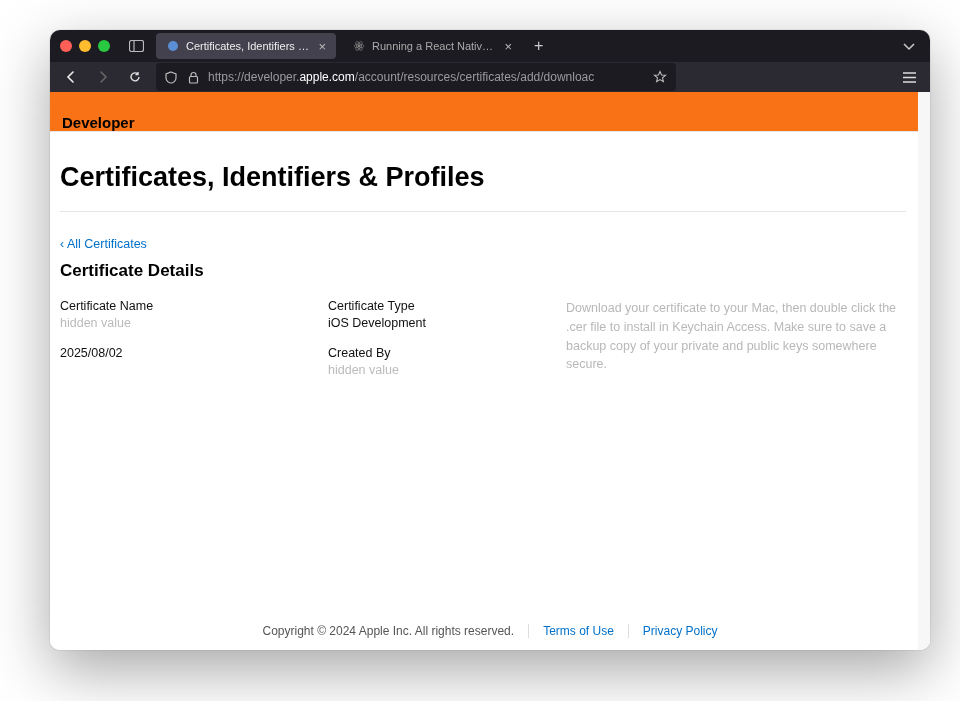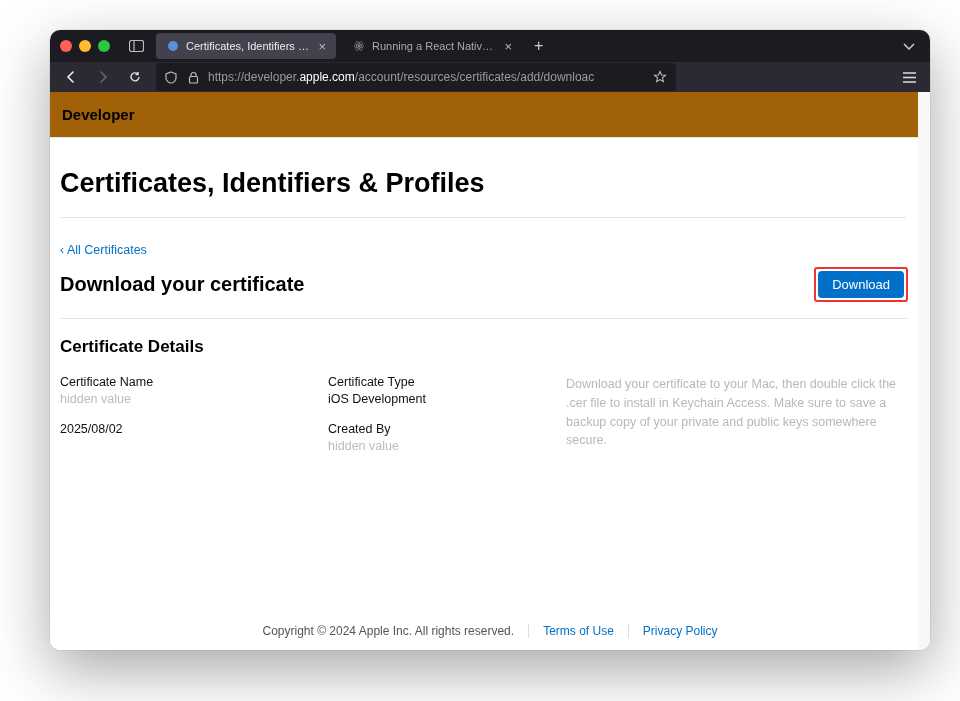--- a/index.html
+++ b/index.html
@@ -71,21 +71,21 @@
     .url-text { flex:1; white-space:nowrap; overflow:hidden; text-overflow:ellipsis; }
     .url-text .domain { color:#fff; }
     .url-text .path { color:#9a9a9f; }
     .star { width:16px; display:flex; align-items:center; justify-content:center; color:#bbb; }
     .hamburger { margin-left:auto; color:#ccc; width:22px; display:flex; align-items:center; justify-content:center; }
     .content {
       flex:1; background:#fff; overflow:hidden; position:relative;
       border-right: 12px solid #f7f7f7;
     }
     .apple-header {
-      background:#a16207; height:46px; display:flex; align-items:center;
+      background:#f97316; height:40px; display:flex; align-items:flex-end;
       padding: 0 10px; border-bottom:1px solid #e5e5e5;
     }
     .apple-header .dev-logo { display:flex; align-items:center; gap:2px; }
     .apple-icon { font-size:16px; line-height:1; }
     .dev-text { font-weight:600; font-size:15px; }
     .page-body { padding: 20px 10px 0 10px; }
     .page-title {
       font-size: 27px; font-weight:700; padding: 10px 0 18px 0;
       border-bottom: 1px solid #e5e5e5; margin: 0 2px 22px 0;
     }
@@ -221,26 +221,20 @@
         <span class="apple-icon"></span>
         <span class="dev-text">Developer</span>
       </div>
     </div>
 
     <div class="page-body">
       <h1 class="page-title">Certificates, Identifiers &amp; Profiles</h1>
 
       <a class="back-link">‹ All Certificates</a>
 
-      <div class="sub-header-row">
-        <div class="sub-title">Download your certificate</div>
-        <div class="download-btn-wrap">
-          <button class="download-btn">Download</button>
-        </div>
-      </div>
 
       <div class="details-title">Certificate Details</div>
 
       <div class="details-grid">
         <div>
           <div class="field-label">Certificate Name</div>
           <div class="field-value hidden">hidden value</div>
           <div class="field-value">2025/08/02</div>
         </div>
         <div>

